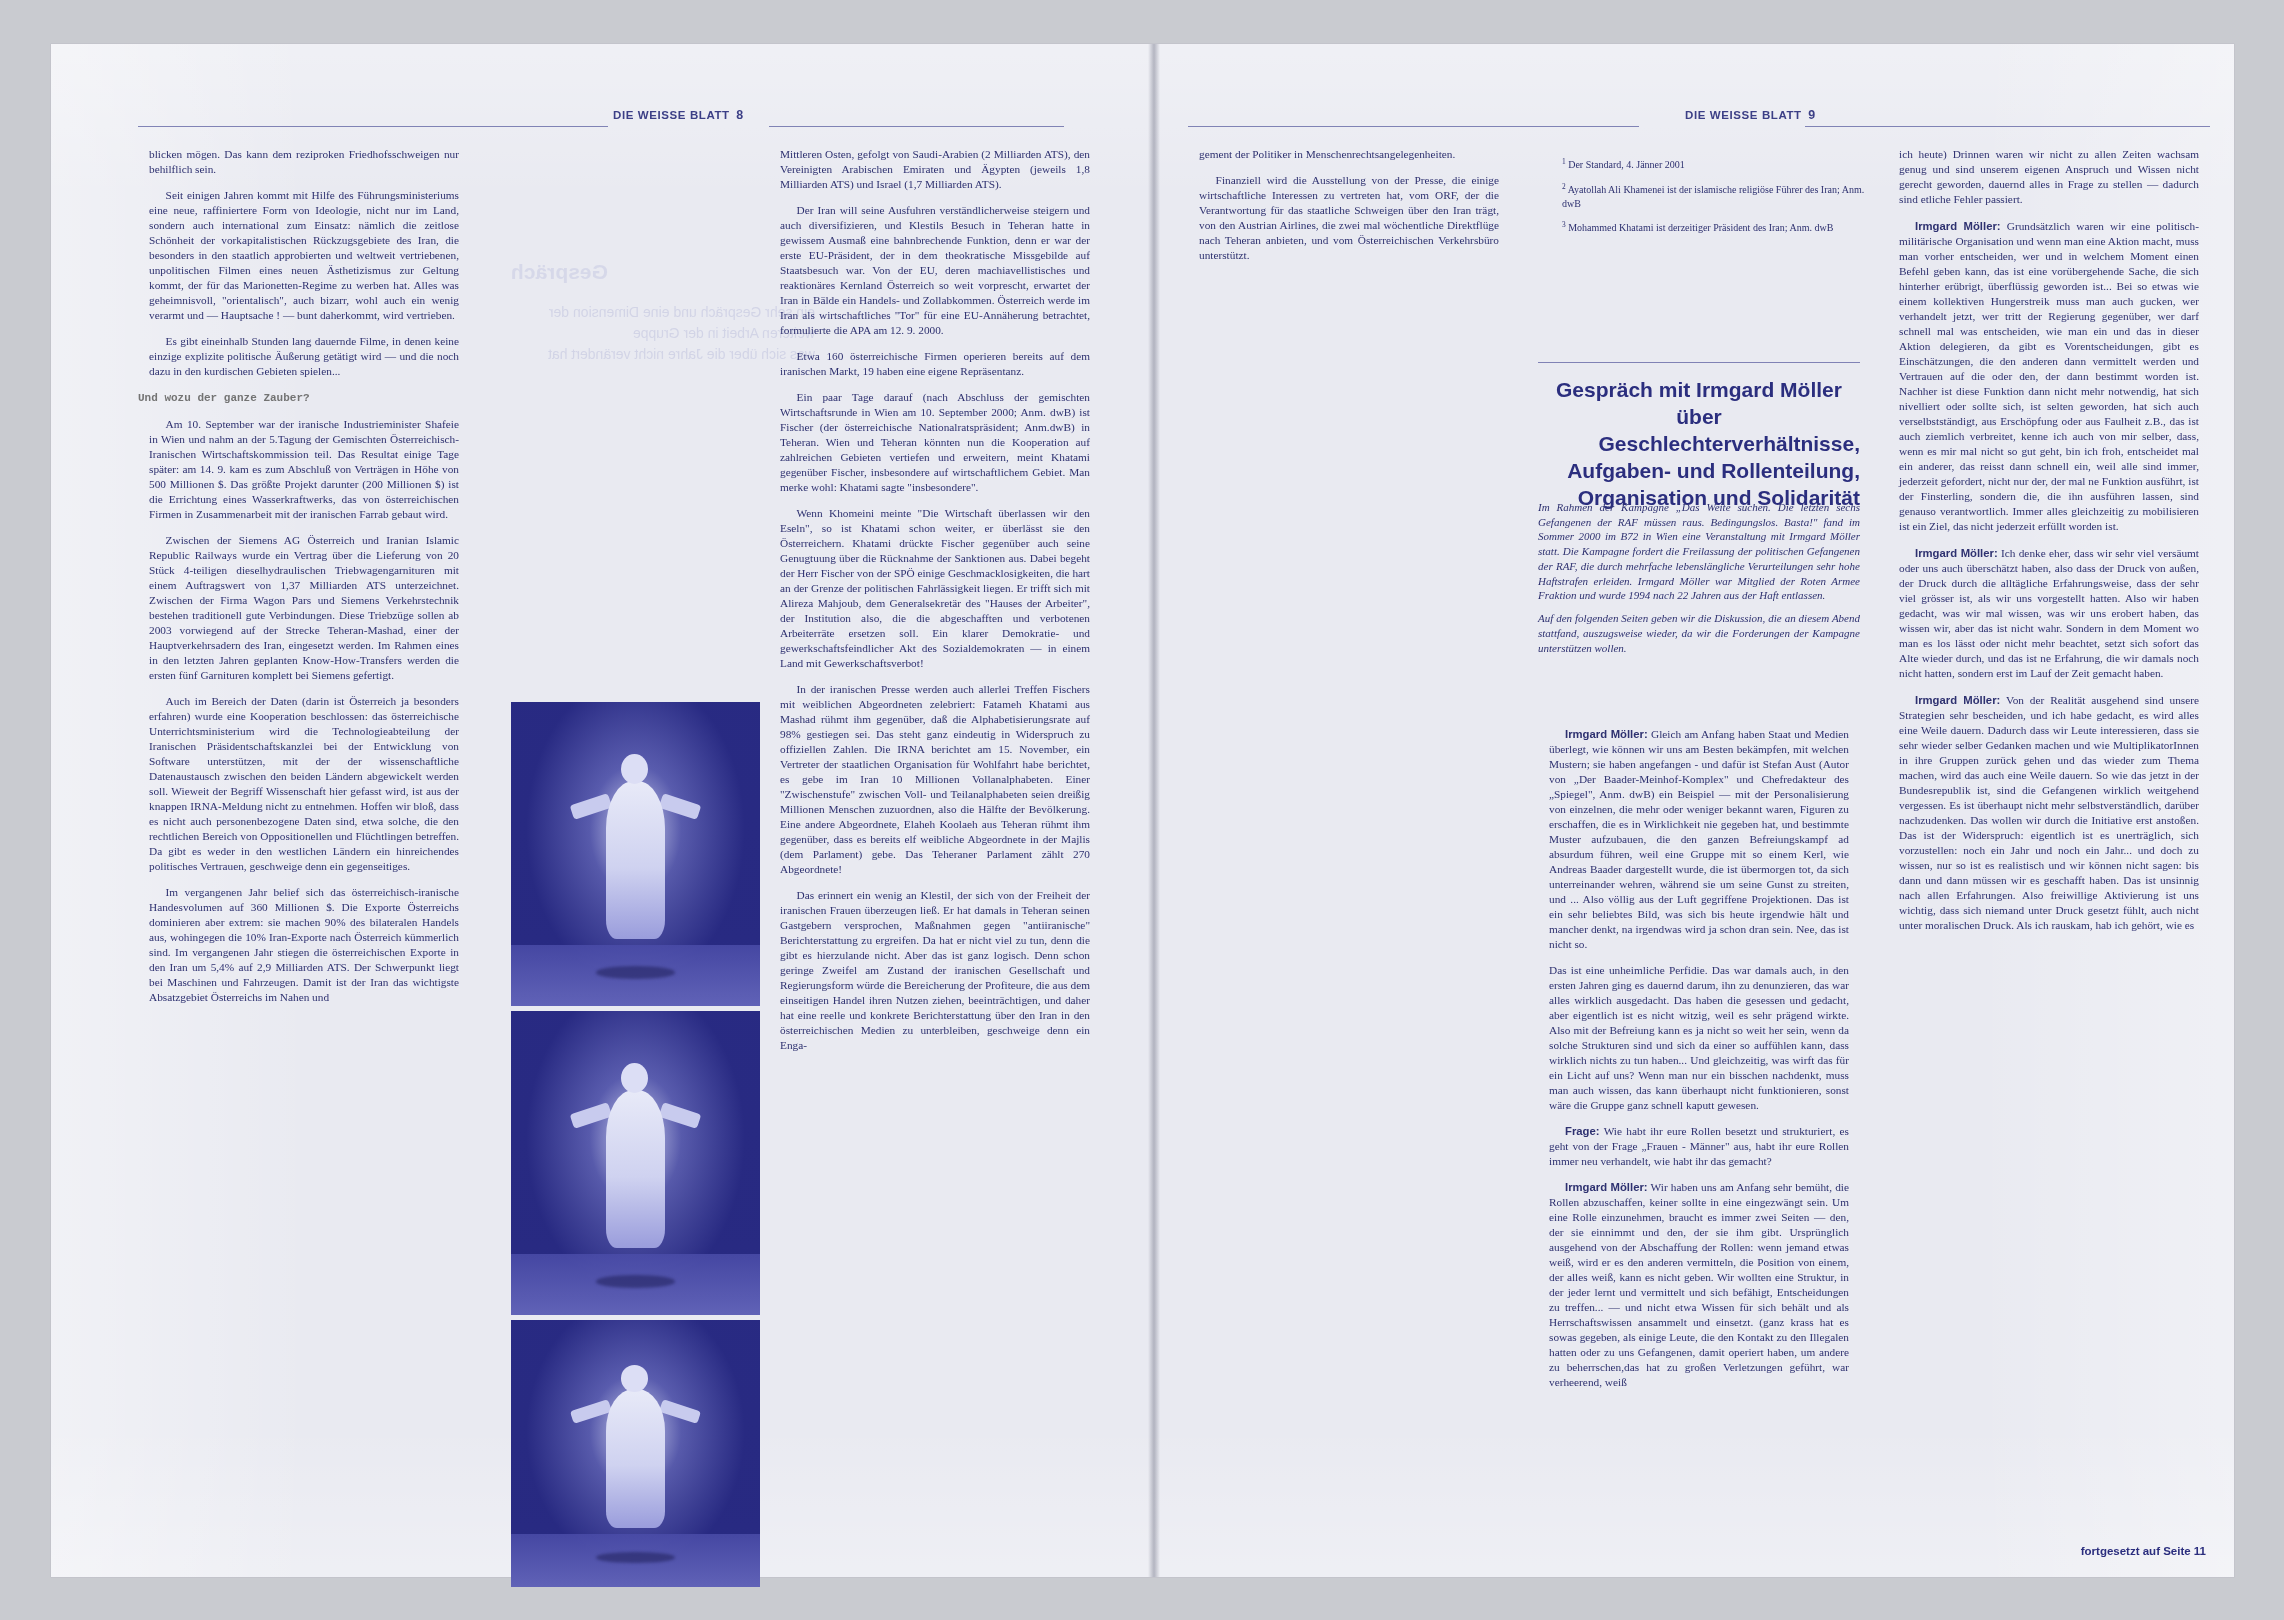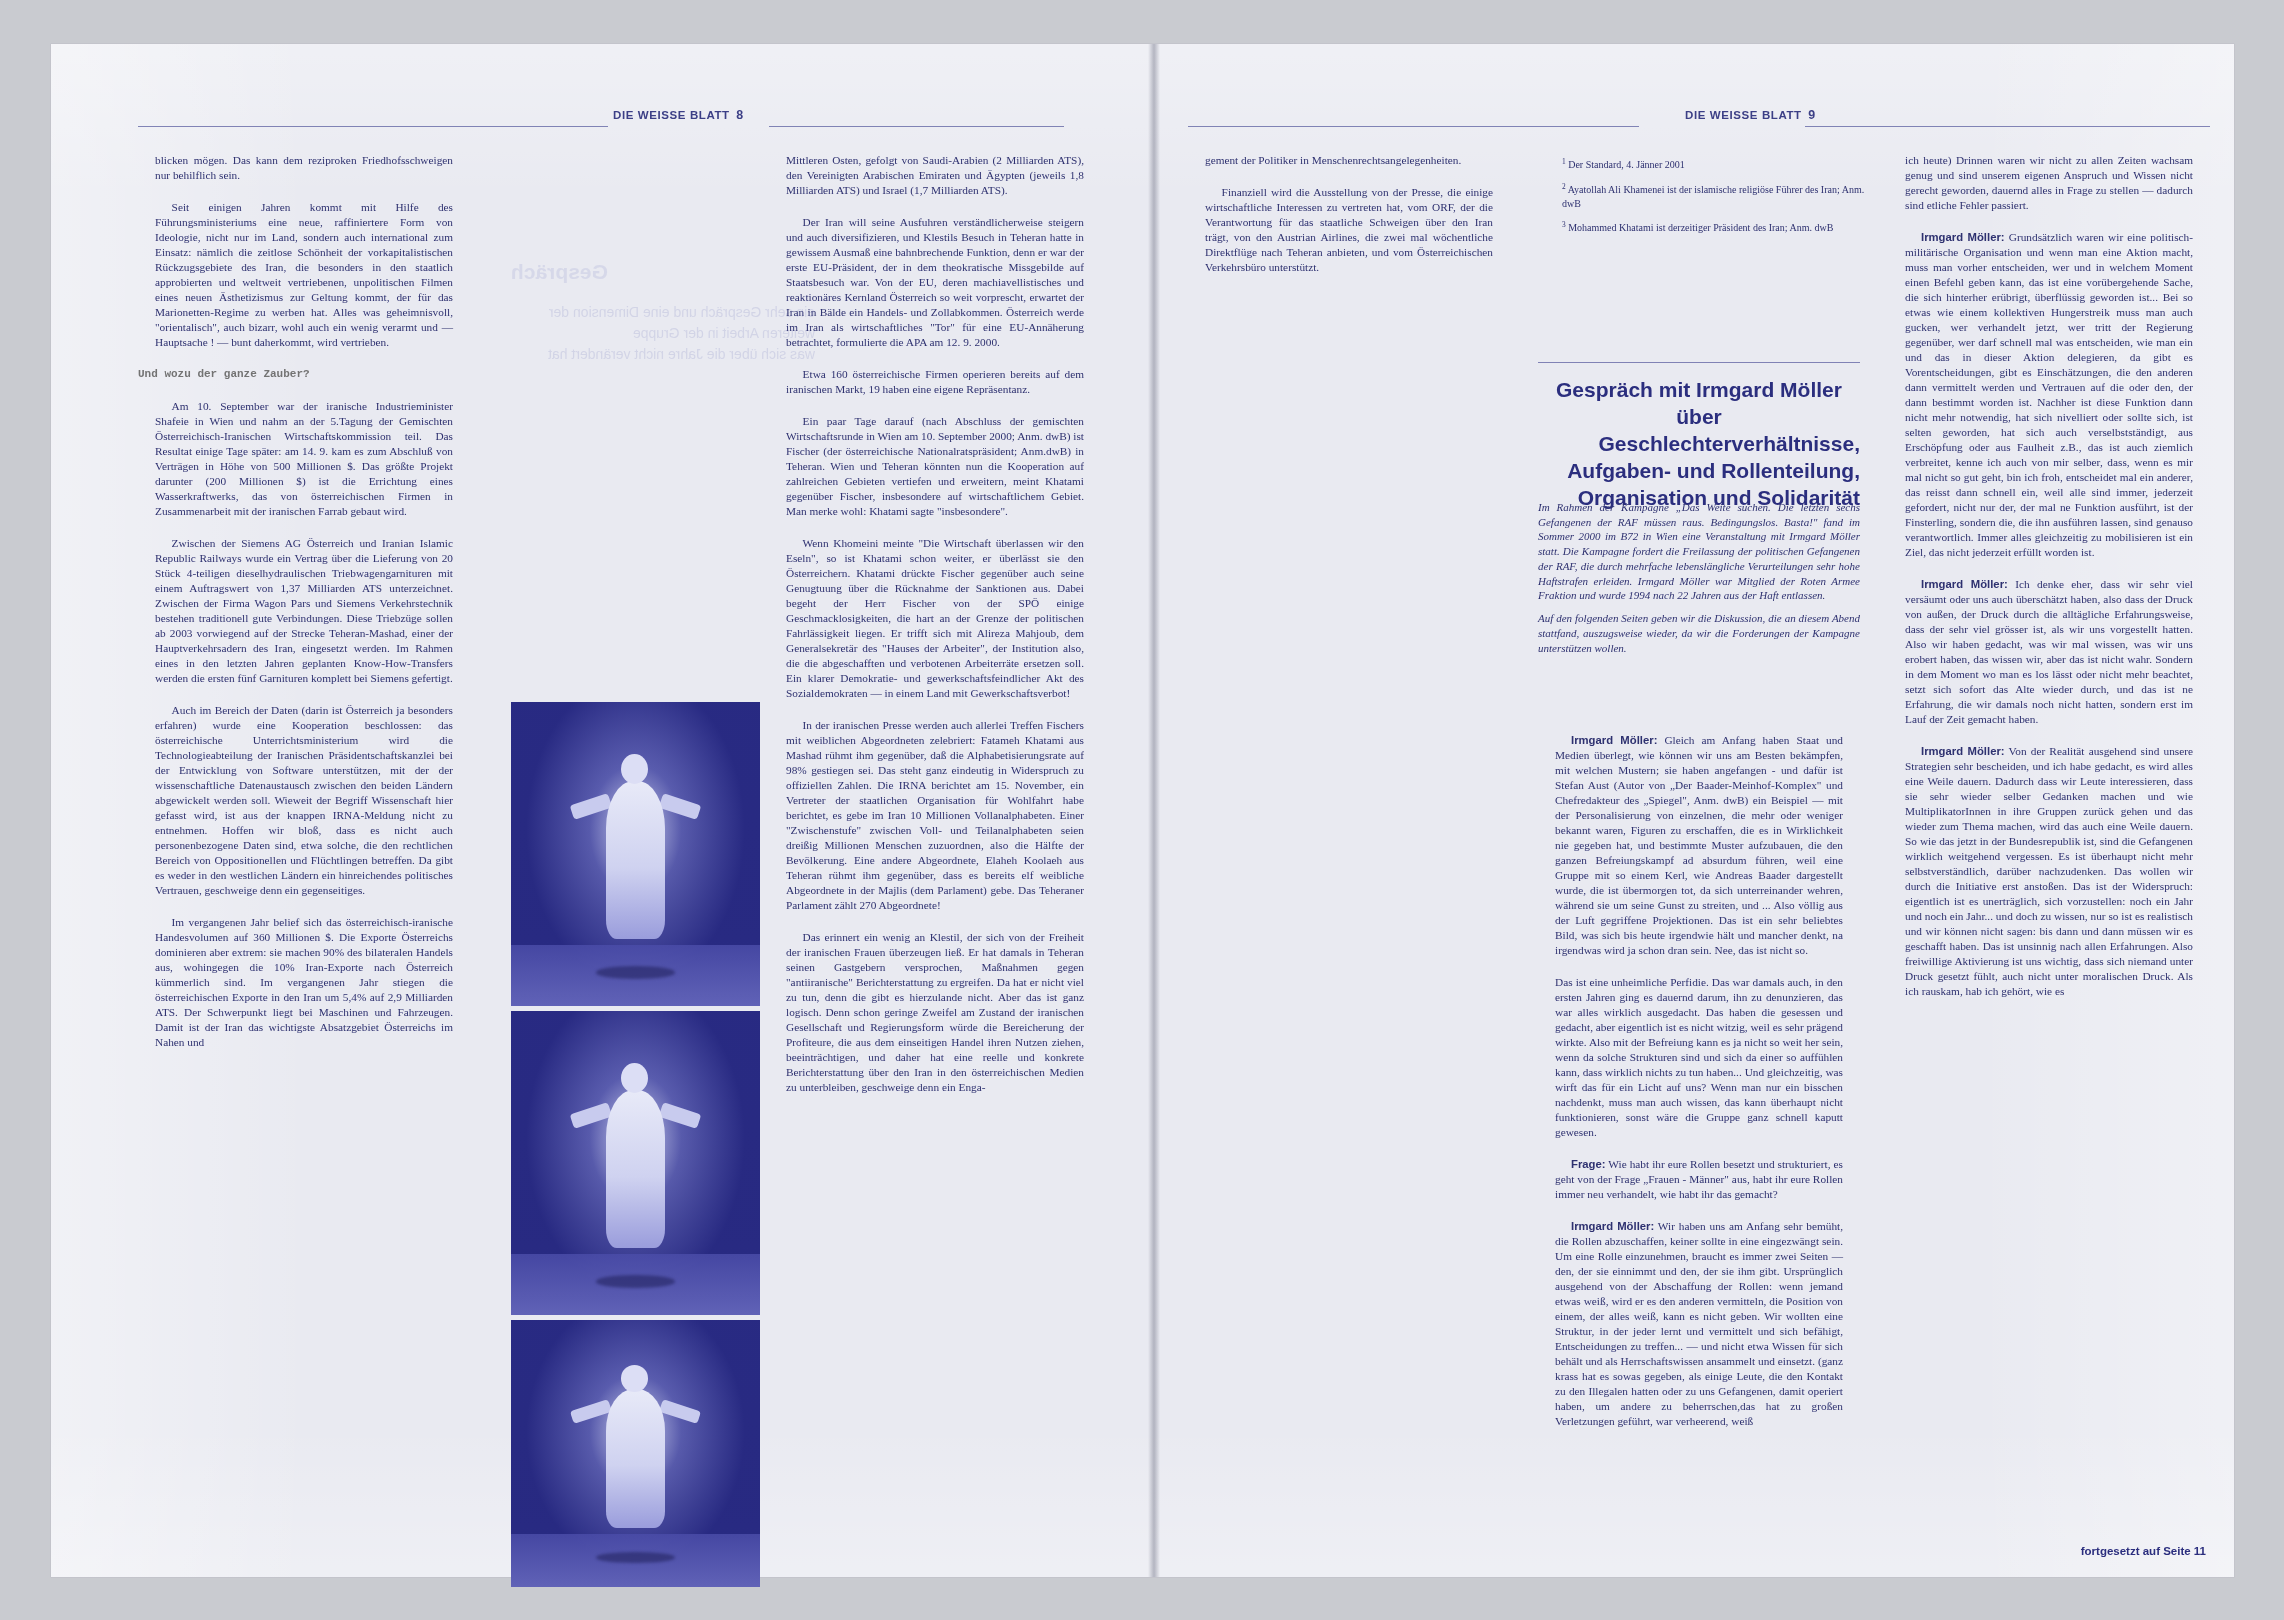--- a/index.html
+++ b/index.html
@@ -53,21 +53,21 @@
   }
 
   .col{
     position:absolute;
     text-align:justify;
     color:#2e3170;
     font-size:11.3px;
     line-height:15px;
     hyphens:auto;
   }
-  .col p{margin:17px;text-indent:16.6px;}
+  .col p{margin:11px;text-indent:16.6px;}
   .col p.noind{text-indent:0;}
   .col h3{
     font-family:Liberation Mono, monospace;
     font-size:11px;
     margin:12px 0 2.8px 0;
     color:#737373;
     text-indent:0;
   }
 
   
@@ -183,20 +183,21 @@
     <div class="pagehalf left-half">
       <div class="runhead" style="left:562px;top:64px;">
         <span>DIE WEISSE BLATT</span><span class="num">8</span>
       </div>
       <div class="rule" style="left:87px;top:82px;width:470px;"></div>
       <div class="rule" style="left:718px;top:82px;width:295px;"></div>
 
       <div class="col" style="left:87px;top:92px;width:332px;">
         <p class="noind">blicken mögen. Das kann dem reziproken Friedhofsschweigen nur behilflich sein.</p>
         <p>Seit einigen Jahren kommt mit Hilfe des Führungsministeriums eine neue, raffiniertere Form von Ideologie, nicht nur im Land, sondern auch international zum Einsatz: nämlich die zeitlose Schönheit der vorkapitalistischen Rückzugsgebiete des Iran, die besonders in den staatlich approbierten und weltweit vertriebenen, unpolitischen Filmen eines neuen Ästhetizismus zur Geltung kommt, der für das Marionetten-Regime zu werben hat. Alles was geheimnisvoll, "orientalisch", auch bizarr, wohl auch ein wenig verarmt und — Hauptsache ! — bunt daherkommt, wird vertrieben.</p>
+        <p>Es gibt eineinhalb Stunden lang dauernde Filme, in denen keine einzige explizite politische Äußerung getätigt wird — und die noch dazu in den kurdischen Gebieten spielen...</p>
         <h3>Und wozu der ganze Zauber?</h3>
         <p>Am 10. September war der iranische Industrieminister Shafeie in Wien und nahm an der 5.Tagung der Gemischten Österreichisch-Iranischen Wirtschaftskommission teil. Das Resultat einige Tage später: am 14. 9. kam es zum Abschluß von Verträgen in Höhe von 500 Millionen $. Das größte Projekt darunter (200 Millionen $) ist die Errichtung eines Wasserkraftwerks, das von österreichischen Firmen in Zusammenarbeit mit der iranischen Farrab gebaut wird.</p>
         <p>Zwischen der Siemens AG Österreich und Iranian Islamic Republic Railways wurde ein Vertrag über die Lieferung von 20 Stück 4-teiligen dieselhydraulischen Triebwagengarnituren mit einem Auftragswert von 1,37 Milliarden ATS unterzeichnet. Zwischen der Firma Wagon Pars und Siemens Verkehrstechnik bestehen traditionell gute Verbindungen. Diese Triebzüge sollen ab 2003 vorwiegend auf der Strecke Teheran-Mashad, einer der Hauptverkehrsadern des Iran, eingesetzt werden. Im Rahmen eines in den letzten Jahren geplanten Know-How-Transfers werden die ersten fünf Garnituren komplett bei Siemens gefertigt.</p>
         <p>Auch im Bereich der Daten (darin ist Österreich ja besonders erfahren) wurde eine Kooperation beschlossen: das österreichische Unterrichtsministerium wird die Technologieabteilung der Iranischen Präsidentschaftskanzlei bei der Entwicklung von Software unterstützen, mit der der wissenschaftliche Datenaustausch zwischen den beiden Ländern abgewickelt werden soll. Wieweit der Begriff Wissenschaft hier gefasst wird, ist aus der knappen IRNA-Meldung nicht zu entnehmen. Hoffen wir bloß, dass es nicht auch personenbezogene Daten sind, etwa solche, die den rechtlichen Bereich von Oppositionellen und Flüchtlingen betreffen. Da gibt es weder in den westlichen Ländern ein hinreichendes politisches Vertrauen, geschweige denn ein gegenseitiges.</p>
         <p>Im vergangenen Jahr belief sich das österreichisch-iranische Handesvolumen auf 360 Millionen $. Die Exporte Österreichs dominieren aber extrem: sie machen 90% des bilateralen Handels aus, wohingegen die 10% Iran-Exporte nach Österreich kümmerlich sind. Im vergangenen Jahr stiegen die österreichischen Exporte in den Iran um 5,4% auf 2,9 Milliarden ATS. Der Schwerpunkt liegt bei Maschinen und Fahrzeugen. Damit ist der Iran das wichtigste Absatzgebiet Österreichs im Nahen und</p>
       </div>
 
       <div class="col" style="left:718px;top:92px;width:332px;">
         <p class="noind">Mittleren Osten, gefolgt von Saudi-Arabien (2 Milliarden ATS), den Vereinigten Arabischen Emiraten und Ägypten (jeweils 1,8 Milliarden ATS) und Israel (1,7 Milliarden ATS).</p>
         <p>Der Iran will seine Ausfuhren verständlicherweise steigern und auch diversifizieren, und Klestils Besuch in Teheran hatte in gewissem Ausmaß eine bahnbrechende Funktion, denn er war der erste EU-Präsident, der in dem theokratische Missgebilde auf Staatsbesuch war. Von der EU, deren machiavellistisches und reaktionäres Kernland Österreich so weit vorprescht, erwartet der Iran in Bälde ein Handels- und Zollabkommen. Österreich werde im Iran als wirtschaftliches "Tor" für eine EU-Annäherung betrachtet, formulierte die APA am 12. 9. 2000.</p>

